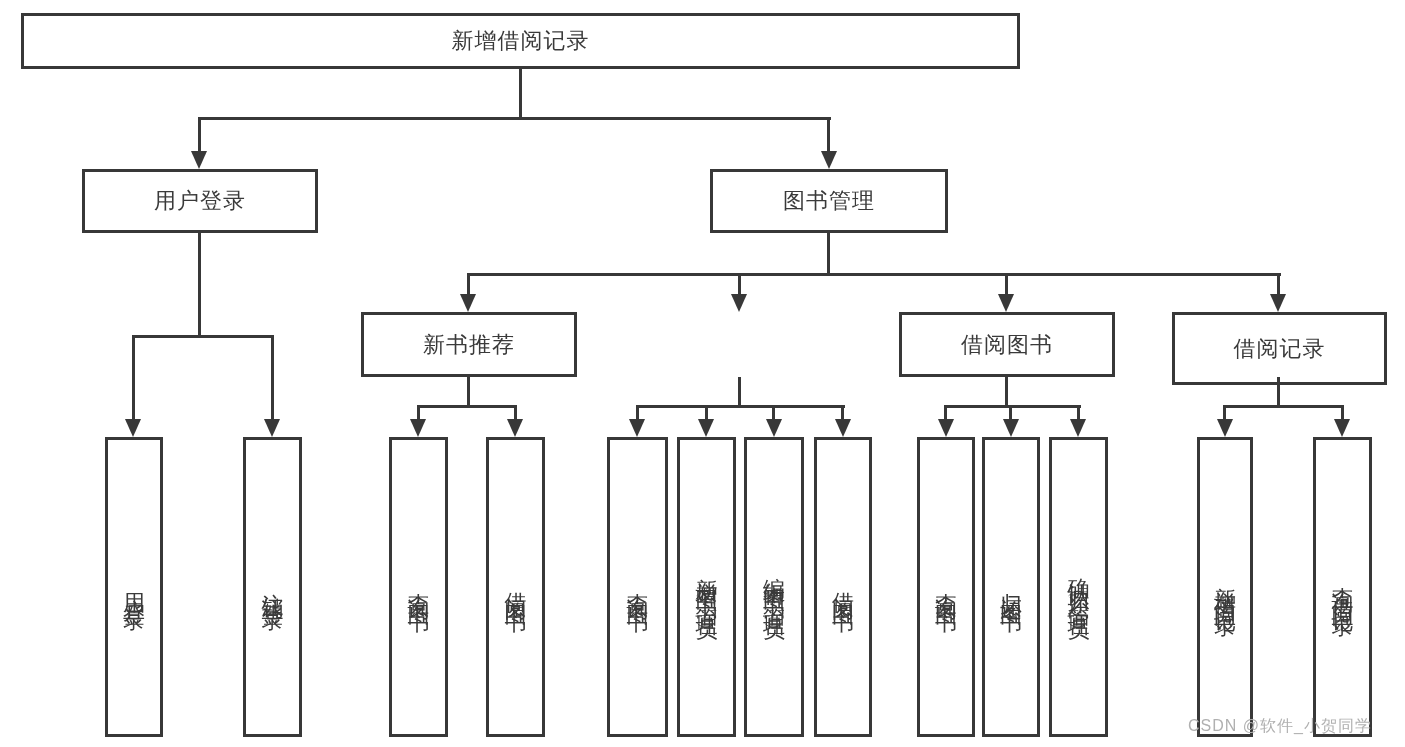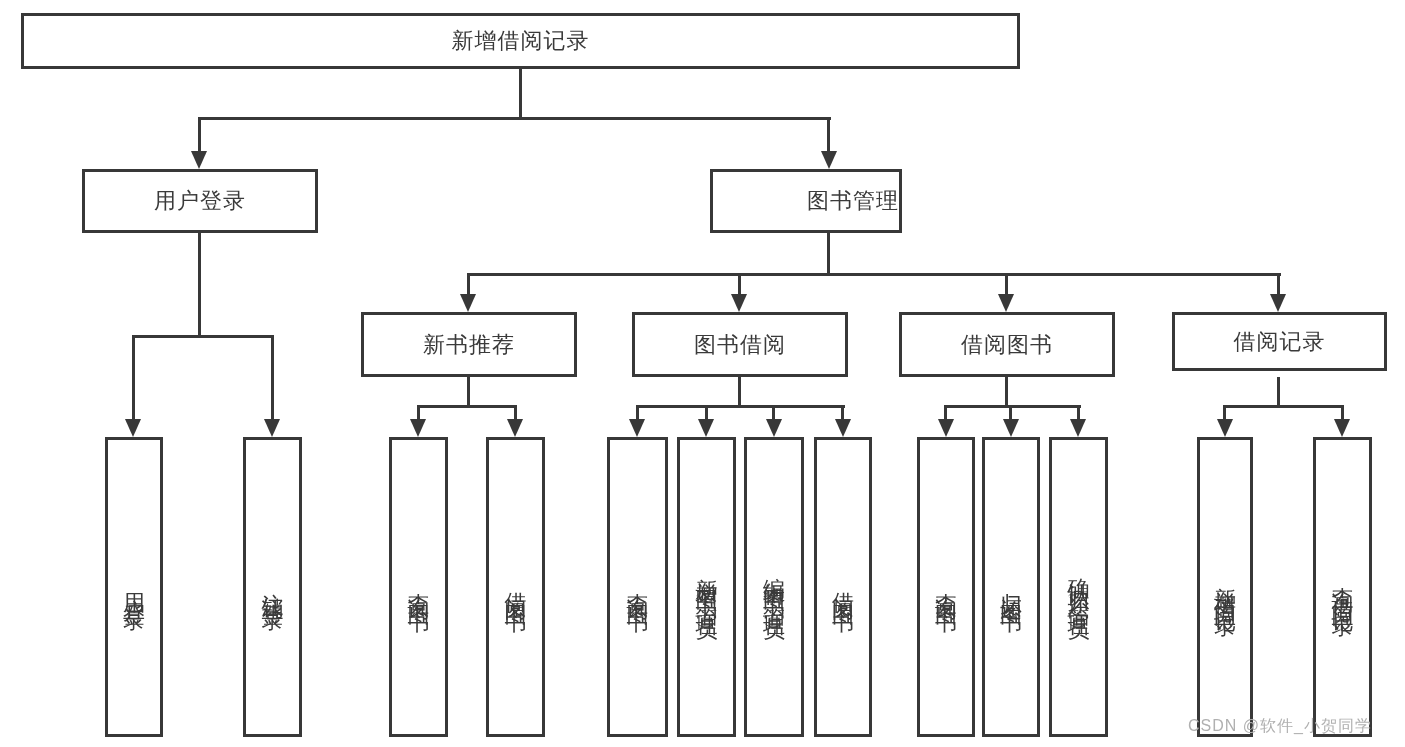--- a/index.html
+++ b/index.html
@@ -70,21 +70,21 @@
   <div class="line" style="left:519px; top:69px; width:3px; height:51px;"></div>
   <div class="line" style="left:198px; top:117px; width:633px; height:3px;"></div>
   <div class="line" style="left:198px; top:117px; width:3px; height:36px;"></div>
   <div class="line" style="left:827px; top:117px; width:3px; height:36px;"></div>
   <div class="arrow" style="left:191px; top:151px;"></div>
   <div class="arrow" style="left:821px; top:151px;"></div>
 
   <div class="box" style="left:82px; top:169px; width:236px; height:64px;">
     <span>用户登录</span>
   </div>
-  <div class="box" style="left:710px; top:169px; width:192px; height:64px;justify-content:flex-end;">
+  <div class="box" style="left:710px; top:169px; width:238px; height:64px;">
     <span>图书管理</span>
   </div>
 
   <div class="line" style="left:198px; top:233px; width:3px; height:105px;"></div>
   <div class="line" style="left:132px; top:335px; width:142px; height:3px;"></div>
   <div class="line" style="left:132px; top:335px; width:3px; height:86px;"></div>
   <div class="line" style="left:271px; top:335px; width:3px; height:86px;"></div>
   <div class="arrow" style="left:125px; top:419px;"></div>
   <div class="arrow" style="left:264px; top:419px;"></div>
 
@@ -95,27 +95,24 @@
   <div class="line" style="left:1005px; top:273px; width:3px; height:23px;"></div>
   <div class="line" style="left:1277px; top:273px; width:3px; height:23px;"></div>
   <div class="arrow" style="left:460px; top:294px;"></div>
   <div class="arrow" style="left:731px; top:294px;"></div>
   <div class="arrow" style="left:998px; top:294px;"></div>
   <div class="arrow" style="left:1270px; top:294px;"></div>
 
   <div class="box" style="left:361px; top:312px; width:216px; height:65px;">
     <span>新书推荐</span>
   </div>
-  <div class="box" style="left:632px; top:312px; width:216px; height:65px;">
-    <span>图书借阅</span>
-  </div>
   <div class="box" style="left:899px; top:312px; width:216px; height:65px;">
     <span>借阅图书</span>
   </div>
-  <div class="box" style="left:1172px; top:312px; width:215px; height:59px;">
+  <div class="box" style="left:1172px; top:312px; width:215px; height:73px;">
     <span>借阅记录</span>
   </div>
 
   <div class="line" style="left:467px; top:377px; width:3px; height:31px;"></div>
   <div class="line" style="left:417px; top:405px; width:100px; height:3px;"></div>
   <div class="line" style="left:417px; top:405px; width:3px; height:16px;"></div>
   <div class="line" style="left:514px; top:405px; width:3px; height:16px;"></div>
   <div class="arrow" style="left:410px; top:419px;"></div>
   <div class="arrow" style="left:507px; top:419px;"></div>
 

